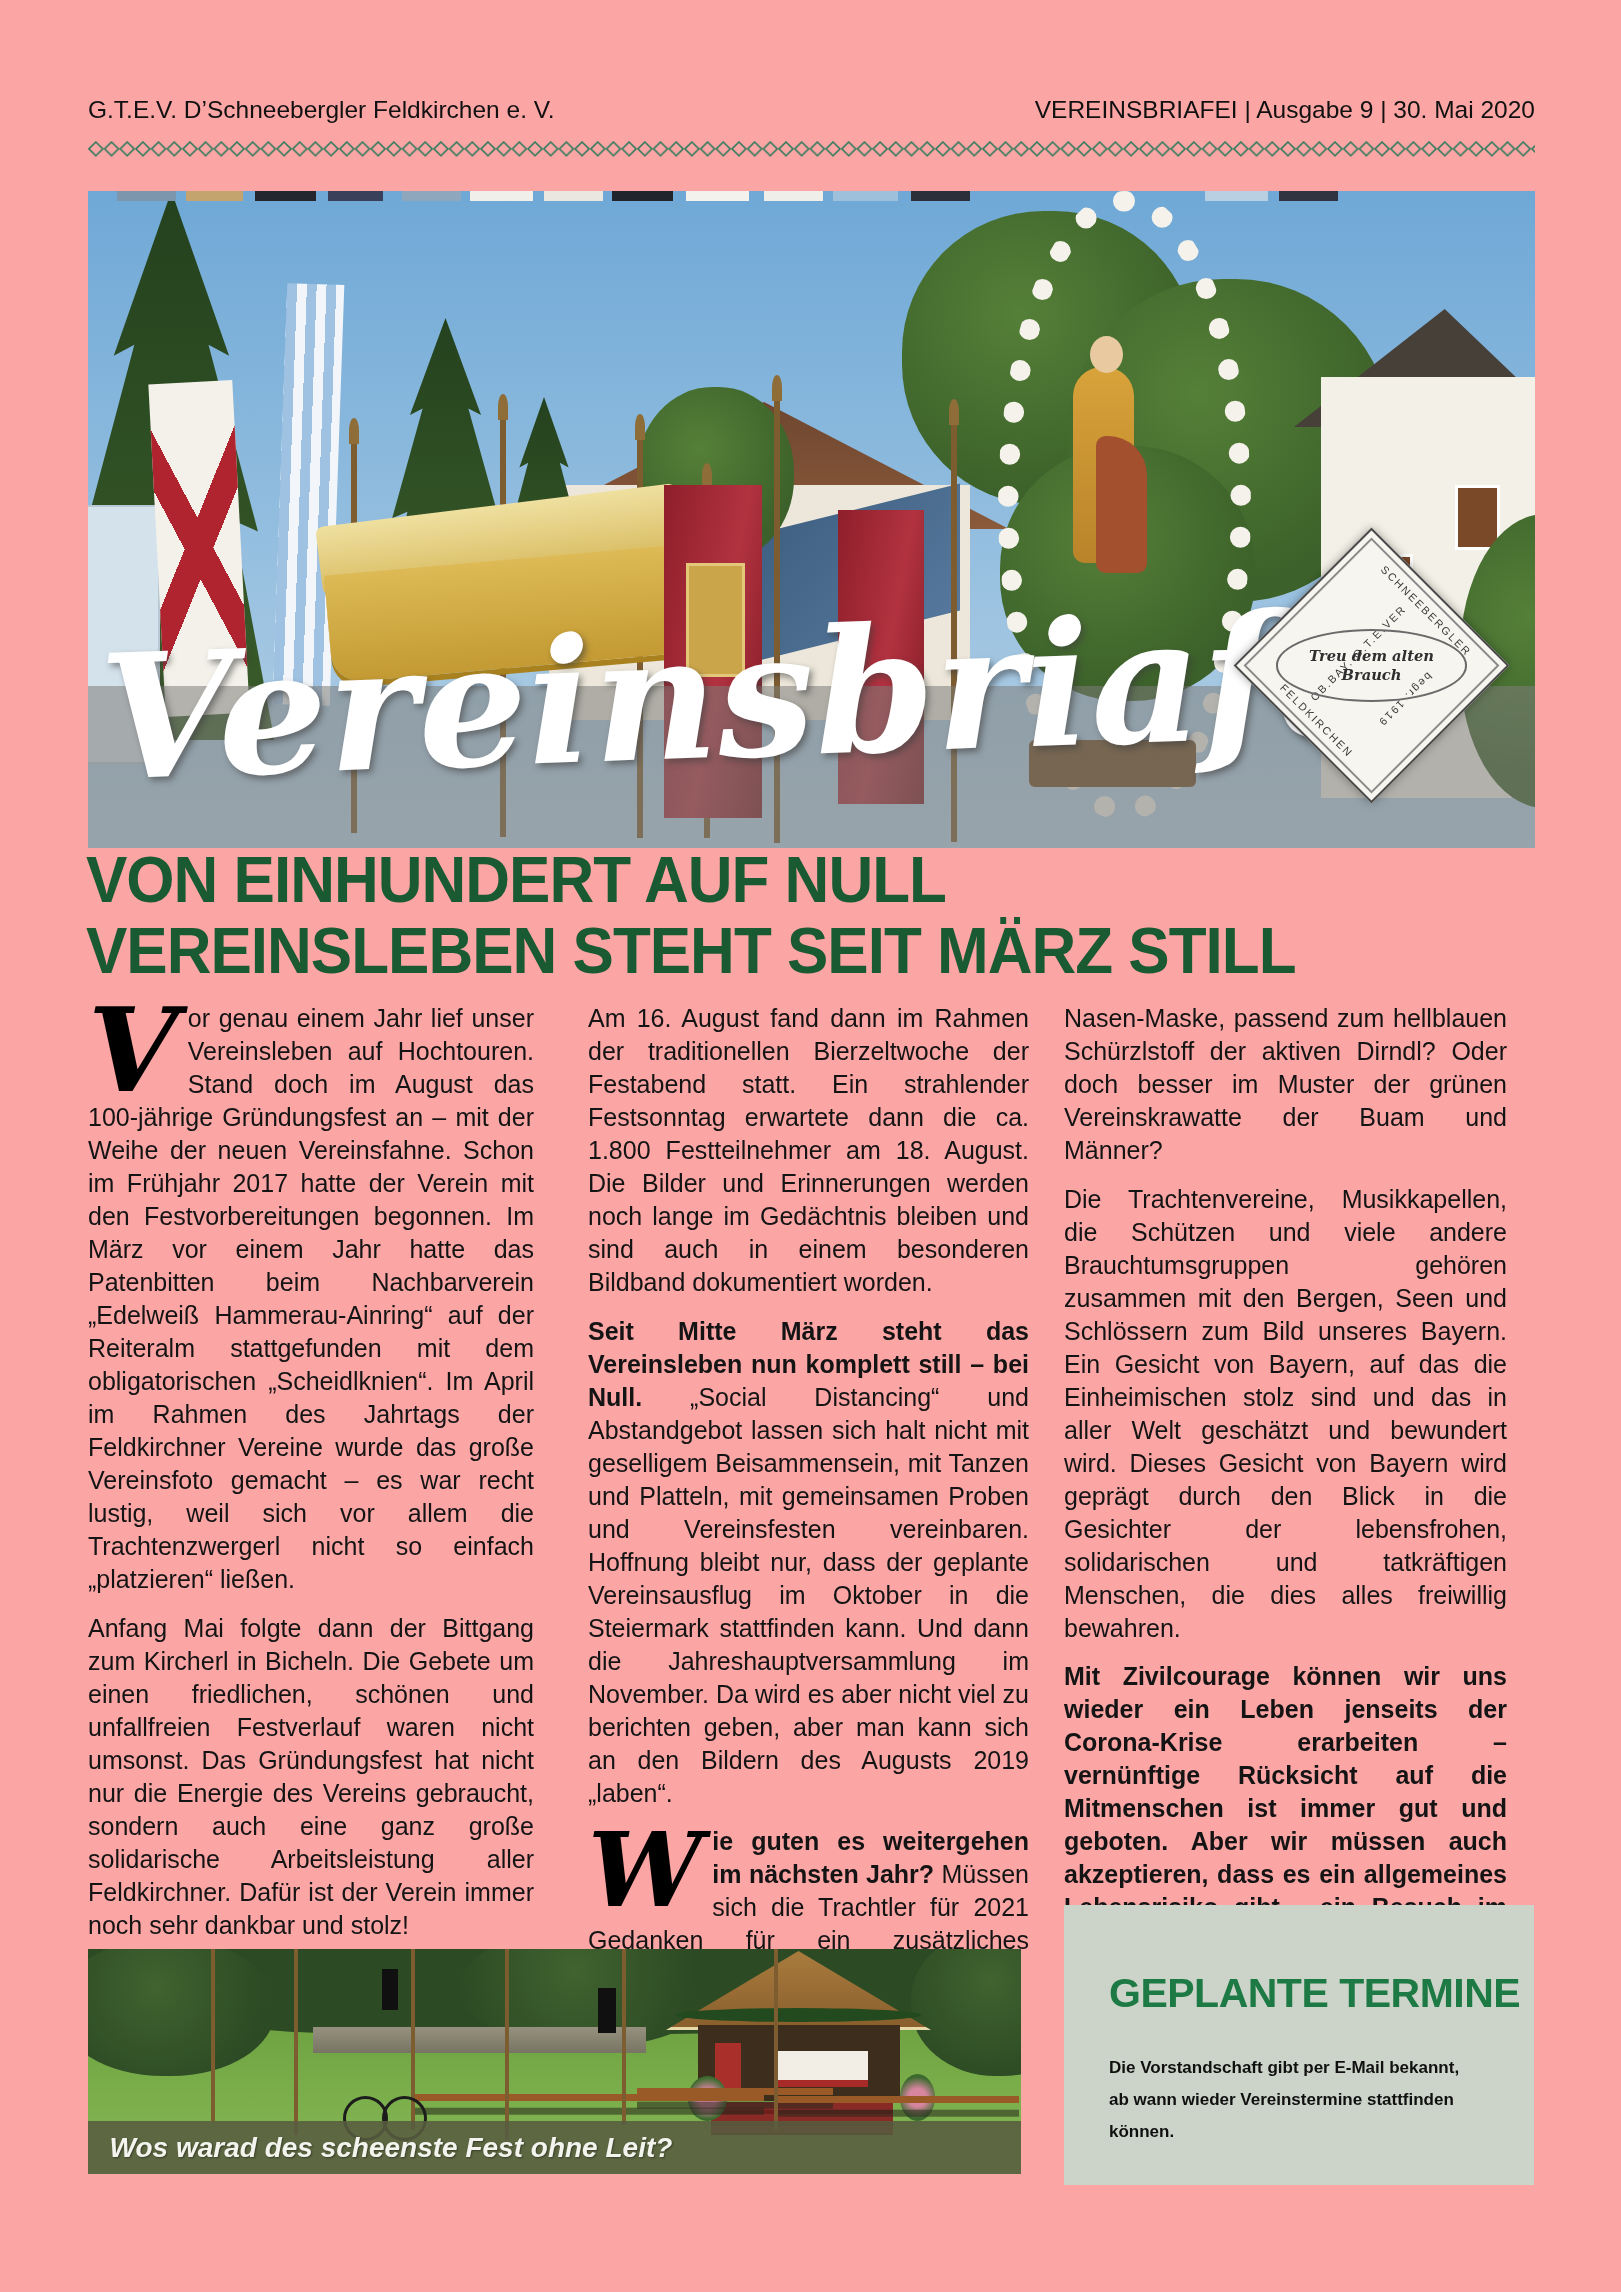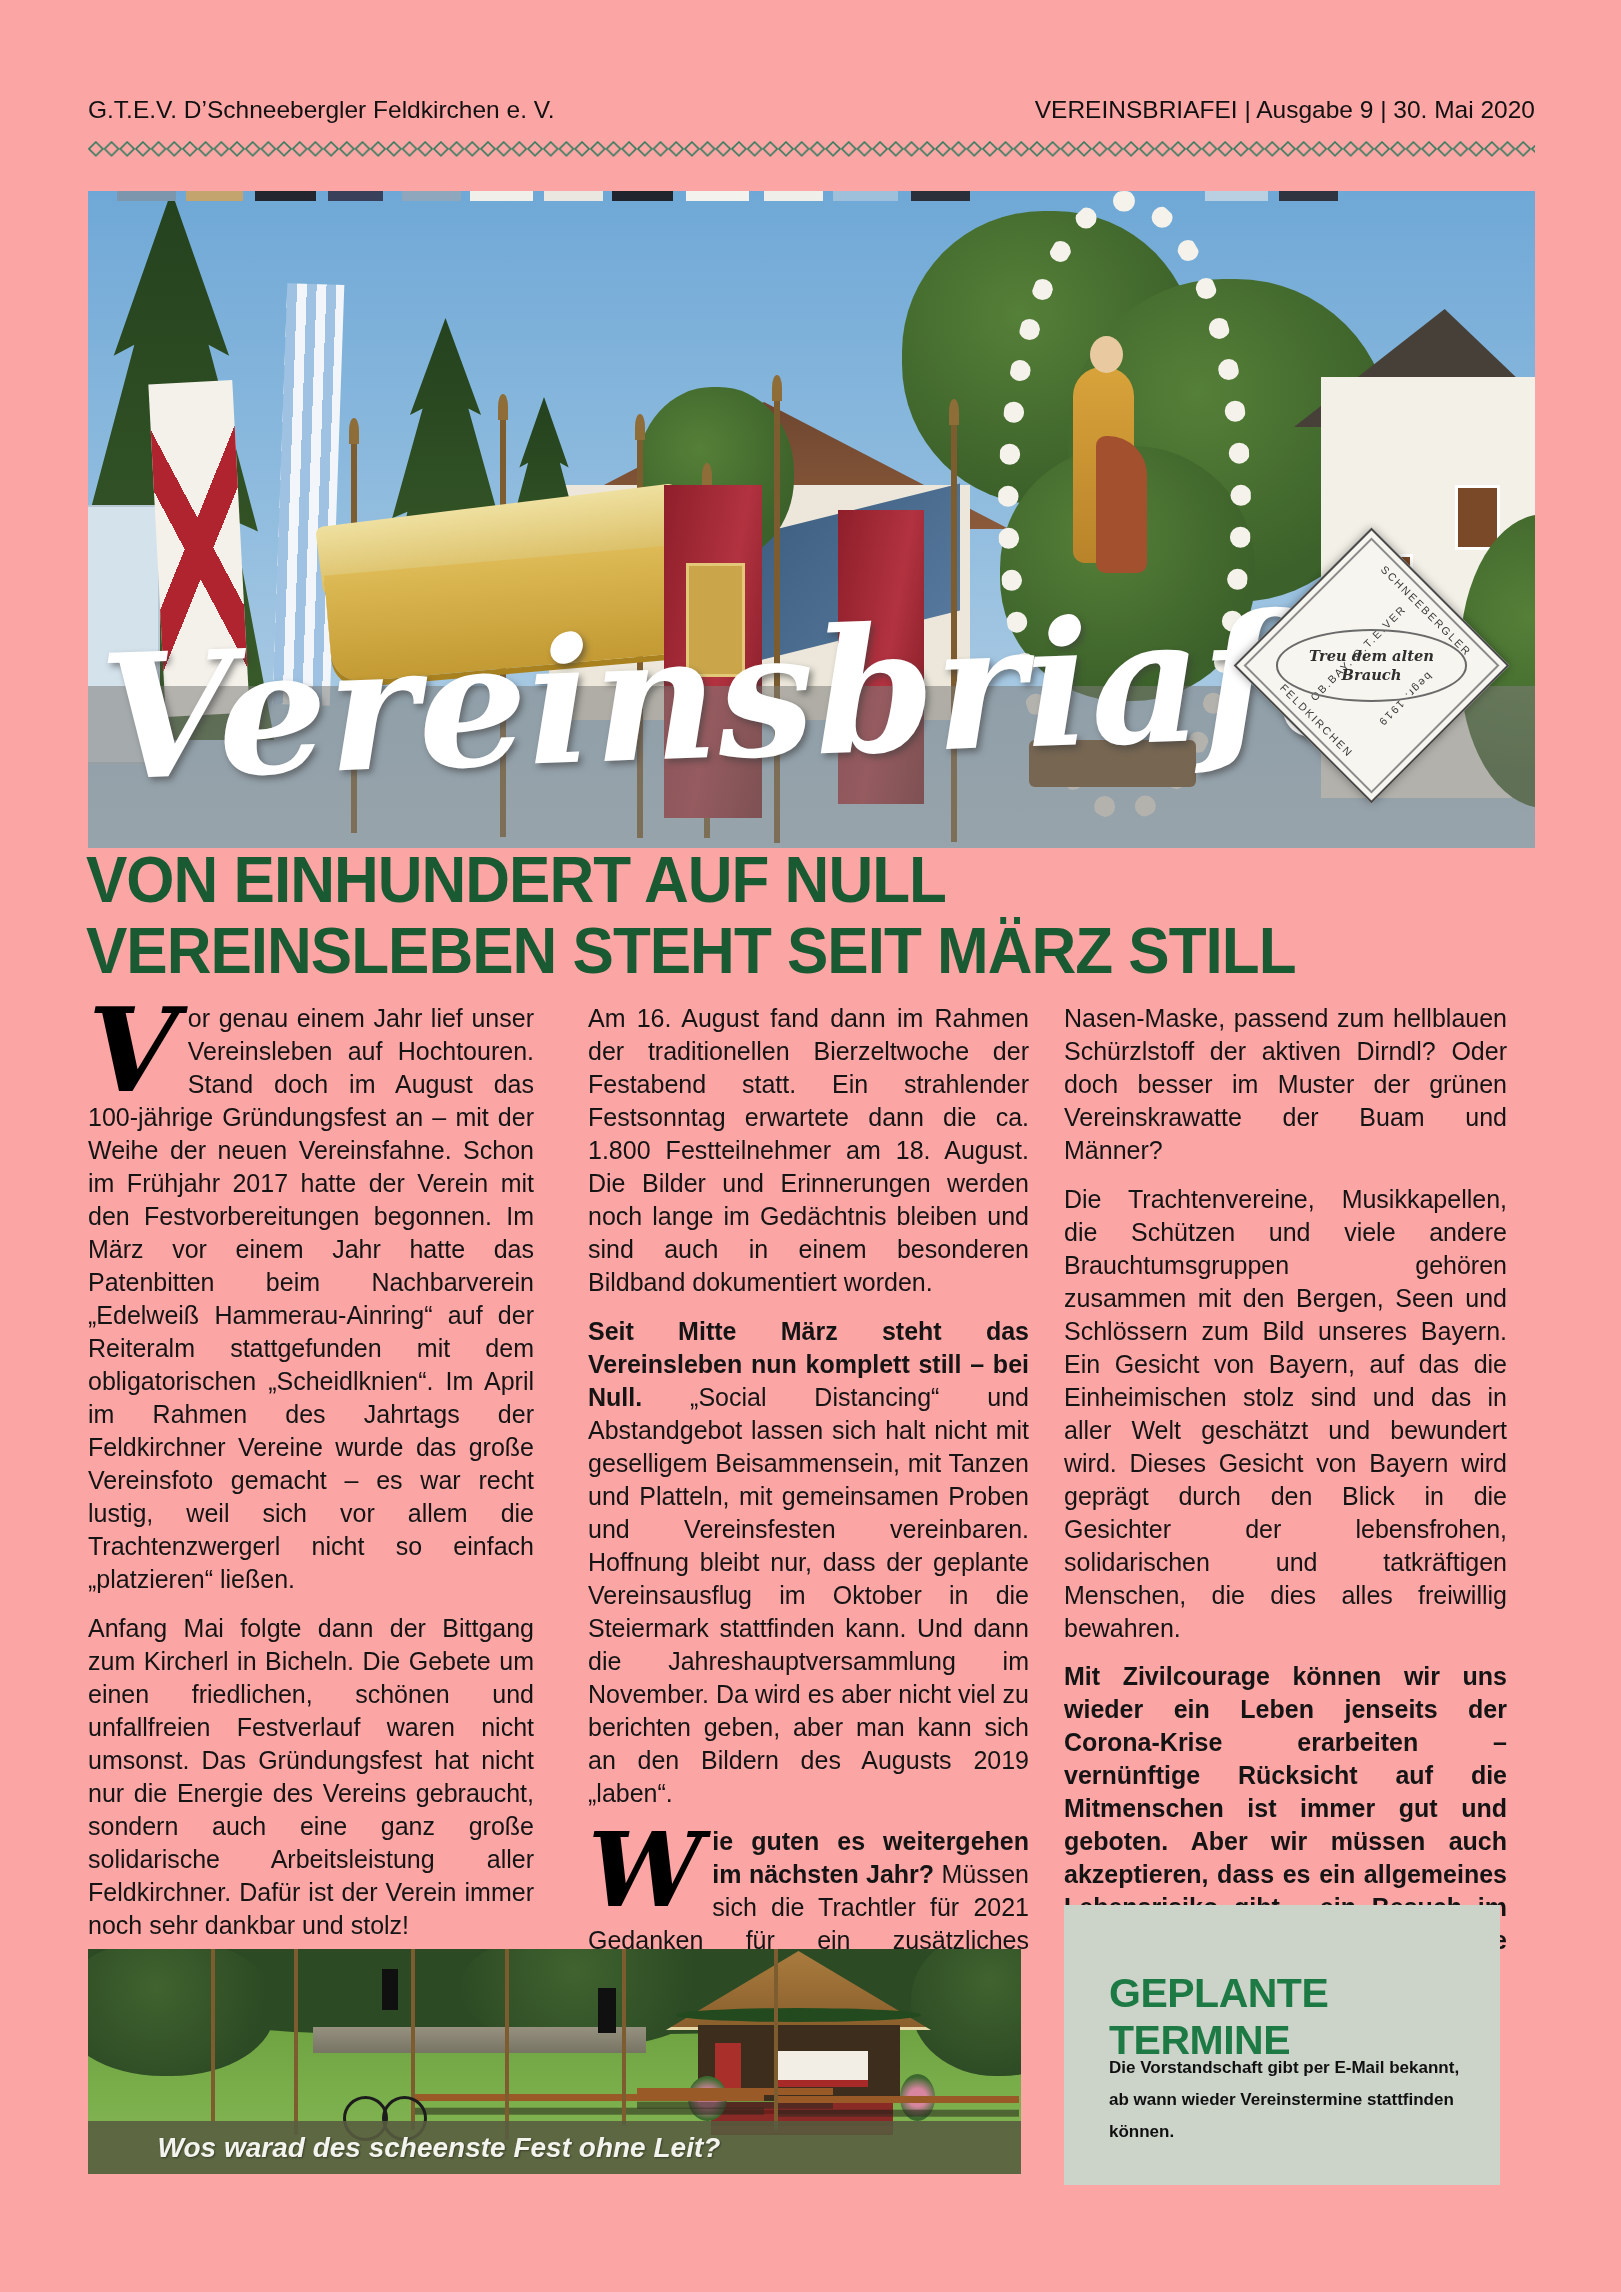--- a/index.html
+++ b/index.html
@@ -137,24 +137,24 @@
   .pole2{width:3.9px;background:#7d5c30;top:0;}
   .q1{left:123px;height:172px;}.q2{left:206px;height:186px;}.q3{left:323px;height:181px;}
   .q4{left:417px;height:191px;}.q5{left:534px;height:176px;}.q6{left:686px;height:181px;}
   .sp1{left:294px;top:19.6px;width:15.7px;height:41px;background:#101010;}
   .sp2{left:510px;top:39px;width:17.6px;height:45px;background:#101010;}
   .wheel{width:39px;height:39px;border:3.9px solid #1c1c1c;border-radius:50%;background:transparent;}
   .wh1{left:255px;top:147px;}.wh2{left:294px;top:147px;}
   .caption-bar{left:0;bottom:0;width:100%;height:53px;background:rgba(88,92,64,0.88);
                display:flex;align-items:center;}
   .caption-text{position:static;font-style:italic;font-weight:bold;font-size:28px;color:#f4f4ee;
-                padding-left:21.6px;text-shadow:1px 1px 2px rgba(0,0,0,.4);margin-left:48px;}
-
-  
-  .termine{position:absolute;left:1064px;top:1905px;width:436px;height:280px;background:#ccd4ca;}
+                padding-left:21.6px;text-shadow:1px 1px 2px rgba(0,0,0,.4);}
+
+  
+  .termine{position:absolute;left:1064px;top:1905px;width:470px;height:280px;background:#ccd4ca;}
   .termine-title{position:absolute;left:45px;top:65px;font-size:41px;font-weight:800;
                  color:#1e7a44;letter-spacing:-0.5px;}
   .termine-body{position:absolute;left:45px;top:147px;width:353px;font-size:17px;line-height:32px;
                 font-weight:bold;color:#101010;}
 </style>
 </head>
 <body>
 
 <div class="page">
 

